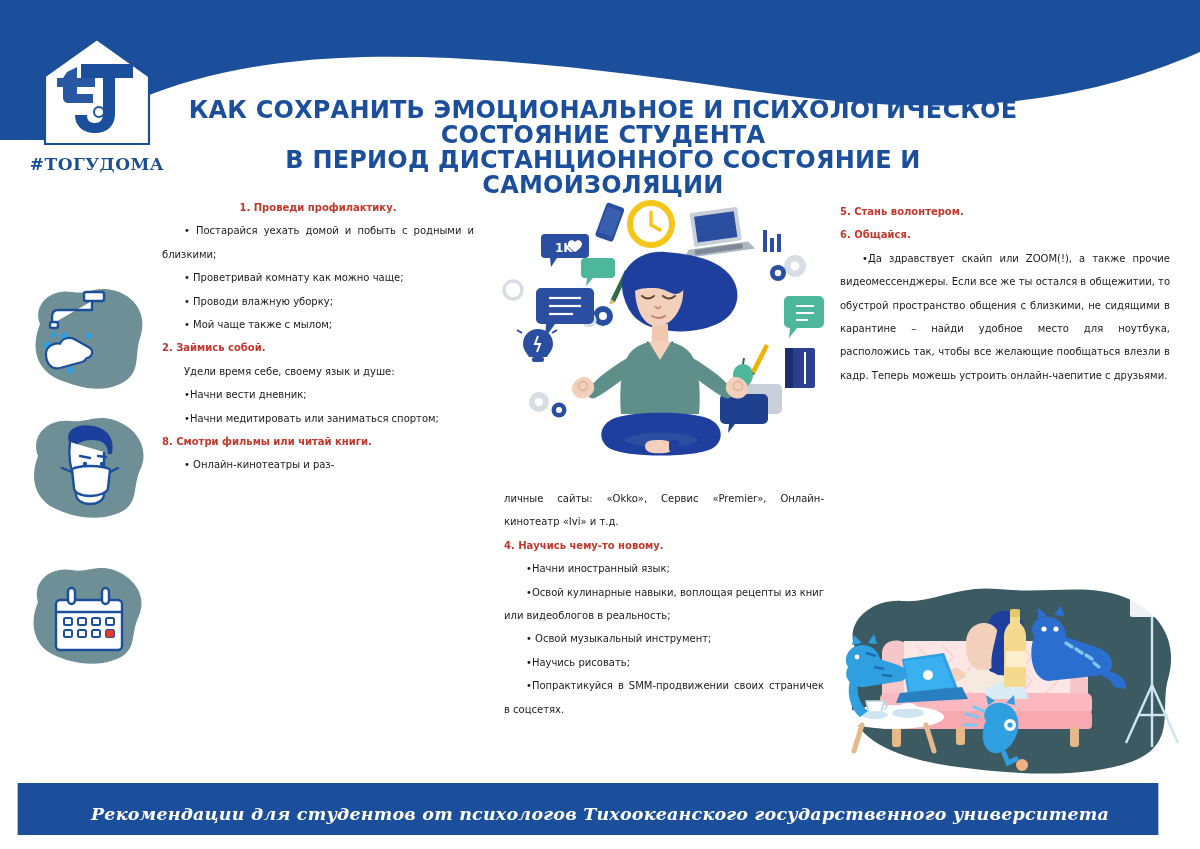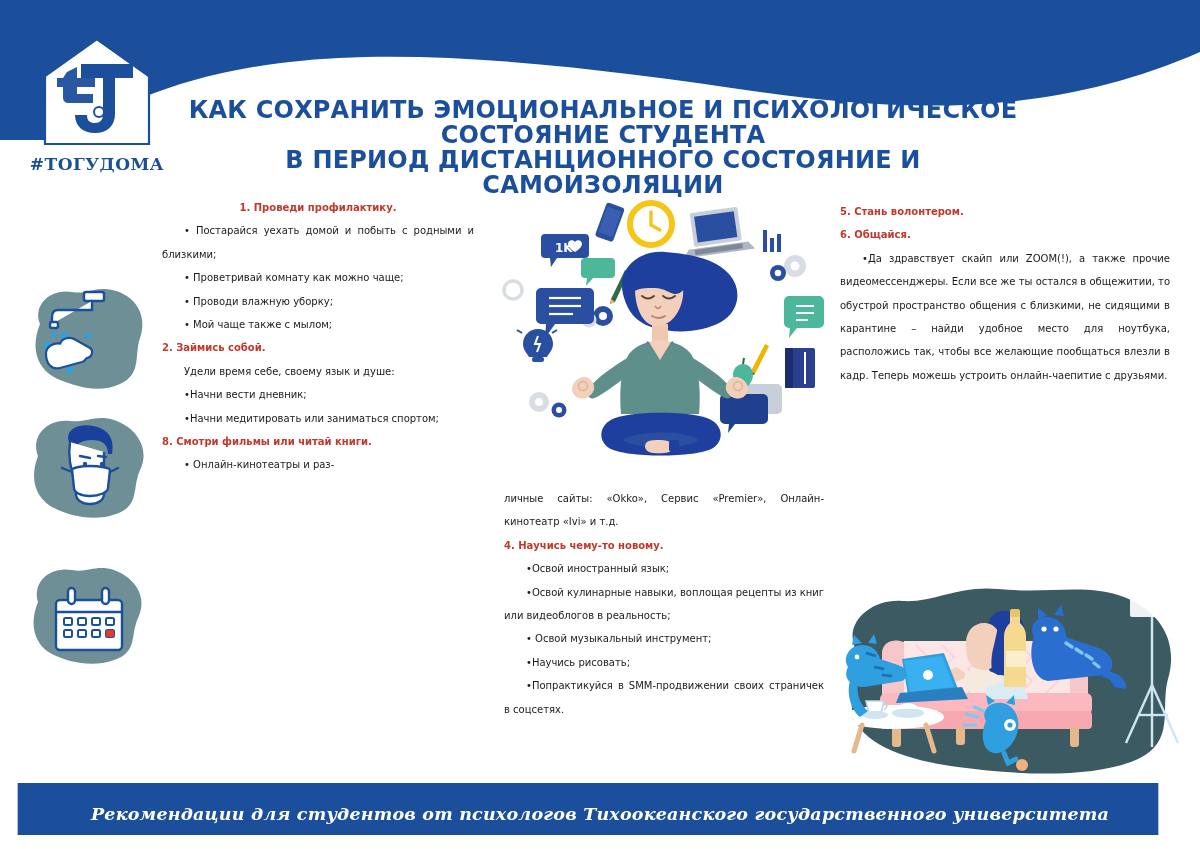--- a/index.html
+++ b/index.html
@@ -336,21 +336,21 @@
       <path d="M126 244 C140 234 188 234 202 244 C188 254 140 254 126 244 Z" fill="#2a4fa0"></path>
 
       <path d="M150 246 c-4 4 -2 10 6 11 c10 1 18 0 20 -4 c2 -5 -4 -9 -12 -9 c-6 0 -11 0 -14 2 z" fill="#f3d0bb"></path>
       <rect x="172" y="244" width="10" height="12" rx="3" fill="#1e3f9e"></rect>
     </g>
   </svg>
 
   <div class="col col2">
     <p>личные сайты: «Okko», Сервис «Premier», Онлайн-кинотеатр «Ivi» и т.д.</p>
     <p class="hd">4. Научись чему-то новому.</p>
-    <p class="ind">•Освой иностранный язык;</p>
+    <p class="ind">•Начни иностранный язык;</p>
     <p class="ind">•Освой кулинарные навыки, воплощая рецепты из книг или видеоблогов в реальность;</p>
     <p class="ind">• Освой музыкальный инструмент;</p>
     <p class="ind">•Научись рисовать;</p>
     <p class="ind">•Попрактикуйся в SMM-продвижении своих страничек в соцсетях.</p>
   </div>
 
   <div class="col col3">
     <p class="hd">5. Стань волонтером.</p>
     <p class="hd">6. Общайся.</p>
     <p class="ind">•Да здравствует скайп или ZOOM(!), а также прочие видеомессенджеры. Если все же ты остался в общежитии, то обустрой пространство общения с близкими, не сидящими в карантине – найди удобное место для ноутбука, расположись так, чтобы все желающие пообщаться влезли в кадр. Теперь можешь устроить онлайн-чаепитие с друзьями.</p>

